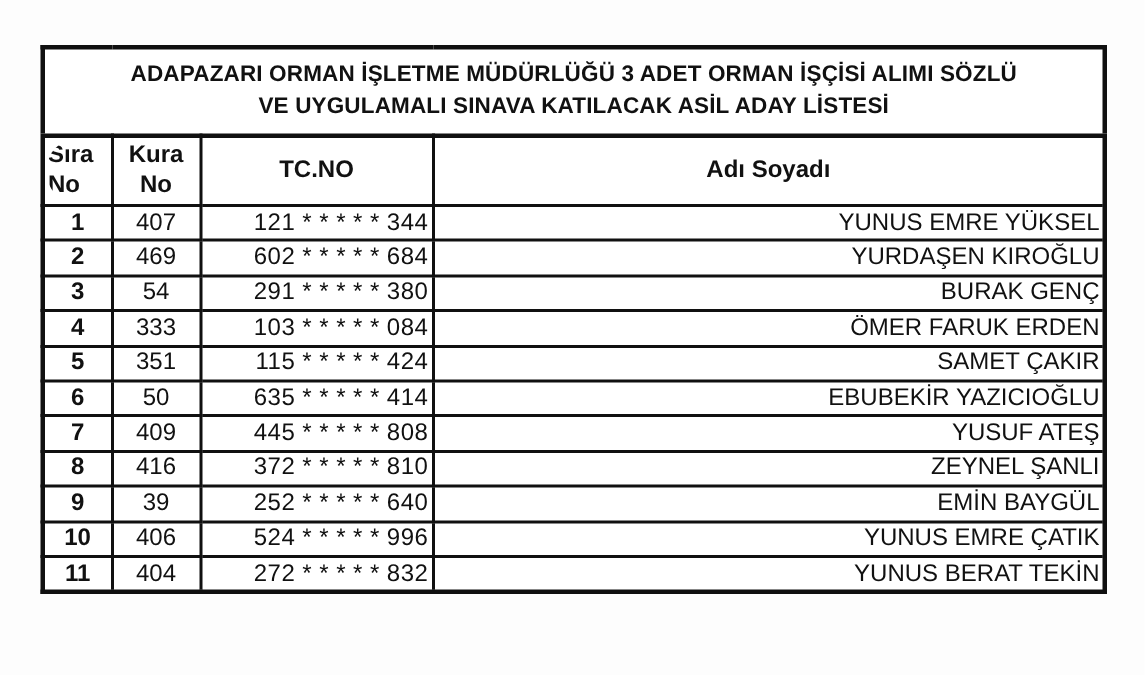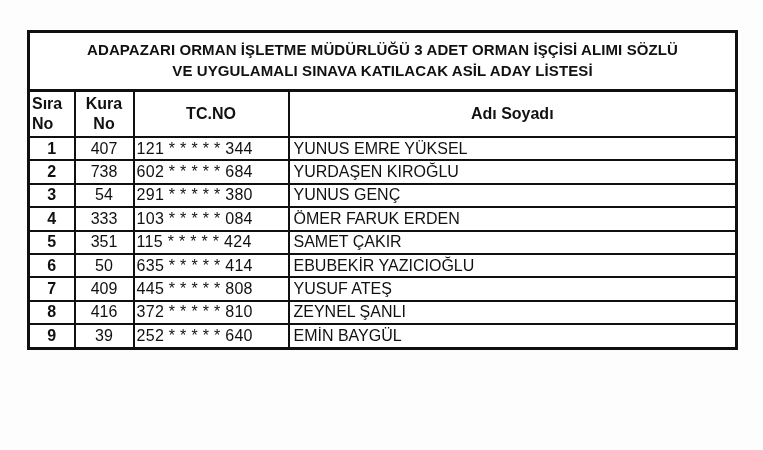--- a/index.html
+++ b/index.html
@@ -49,37 +49,38 @@
     font-size: 16px;
     font-weight: bold;
     vertical-align: middle;
     padding: 1px 2px;
   }
   th.h-sira {
     text-align: left;
     padding-left: 3px;
     white-space: normal;
     line-height: 1.25;
+    border-radius: 22px;
   }
   th.h-kura {
     text-align: center;
     white-space: normal;
     line-height: 1.25;
   }
   th.h-tc, th.h-name { text-align: center; border-radius: 20px; }
   tbody td {
     height: 19.4px;
     font-size: 16px;
     padding: 1px 2px;
     vertical-align: middle;
   }
   td.c-sira { text-align: center; font-weight: bold; }
   td.c-kura { text-align: center; }
-  td.c-tc   { text-align: left; letter-spacing: 0.3px; }
-  td.c-name { text-align: left; padding-left: 4px; }
+  td.c-tc   { text-align: right; letter-spacing: 0.3px; }
+  td.c-name { text-align: right; padding-left: 4px; }
 </style>
 </head>
 <body>
 
 <div class="page">
   <table class="doc-table">
     <colgroup>
       <col style="width:46px">
       <col style="width:59px">
       <col style="width:155px">
@@ -102,30 +103,30 @@
     <tbody id="rows">
   <tr>
     <td class="c-sira">1</td>
     <td class="c-kura">407</td>
     <td class="c-tc">121 * * * * * 344</td>
     <td class="c-name">YUNUS EMRE YÜKSEL</td>
   </tr>
 
   <tr>
     <td class="c-sira">2</td>
-    <td class="c-kura">738</td>
+    <td class="c-kura">469</td>
     <td class="c-tc">602 * * * * * 684</td>
     <td class="c-name">YURDAŞEN KIROĞLU</td>
   </tr>
 
   <tr>
     <td class="c-sira">3</td>
     <td class="c-kura">54</td>
     <td class="c-tc">291 * * * * * 380</td>
-    <td class="c-name">YUNUS GENÇ</td>
+    <td class="c-name">BURAK GENÇ</td>
   </tr>
 
   <tr>
     <td class="c-sira">4</td>
     <td class="c-kura">333</td>
     <td class="c-tc">103 * * * * * 084</td>
     <td class="c-name">ÖMER FARUK ERDEN</td>
   </tr>
 
   <tr>
@@ -156,17 +157,29 @@
     <td class="c-name">ZEYNEL ŞANLI</td>
   </tr>
 
   <tr>
     <td class="c-sira">9</td>
     <td class="c-kura">39</td>
     <td class="c-tc">252 * * * * * 640</td>
     <td class="c-name">EMİN BAYGÜL</td>
   </tr>
 
+  <tr>
+    <td class="c-sira">10</td>
+    <td class="c-kura">406</td>
+    <td class="c-tc">524 * * * * * 996</td>
+    <td class="c-name">YUNUS EMRE ÇATIK</td>
+  </tr>
 
+  <tr>
+    <td class="c-sira">11</td>
+    <td class="c-kura">404</td>
+    <td class="c-tc">272 * * * * * 832</td>
+    <td class="c-name">YUNUS BERAT TEKİN</td>
+  </tr>
 
 </tbody>
   </table>
 </div>
 
 </body></html>

